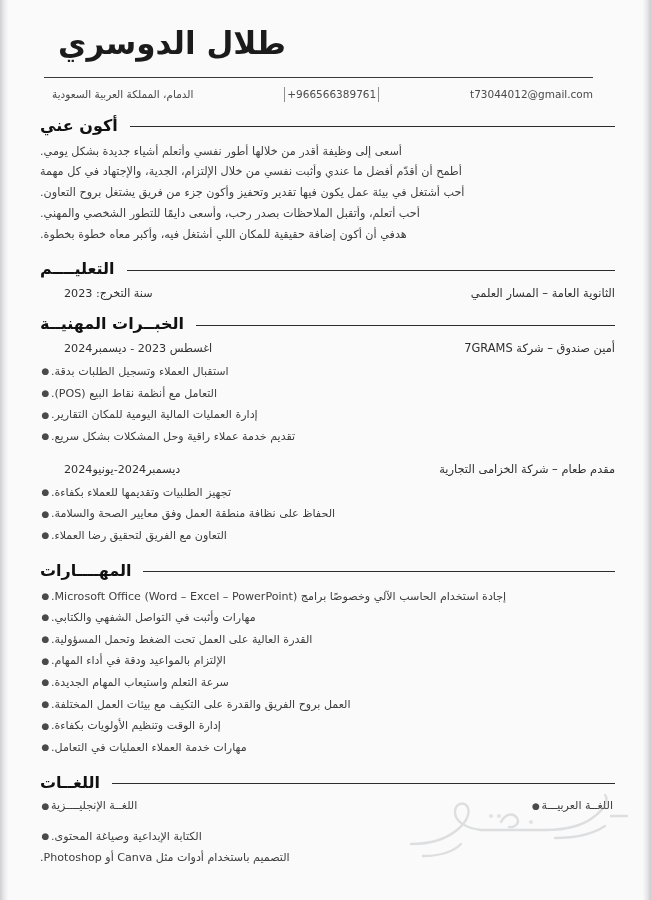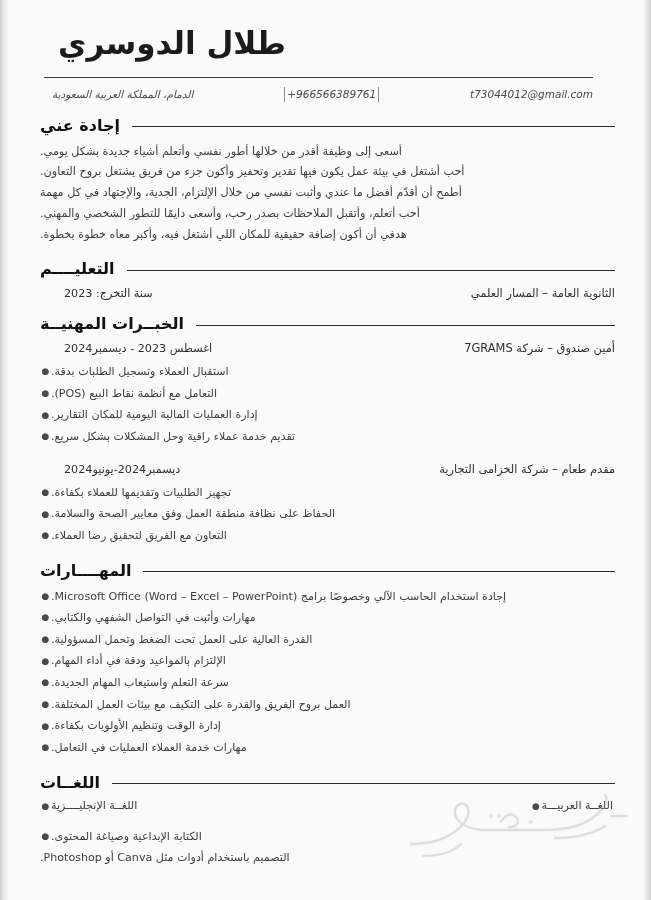--- a/index.html
+++ b/index.html
@@ -77,21 +77,20 @@
     flex-direction: row-reverse;
     justify-content: space-between;
     align-items: center;
     margin: 9px 20px 0 14px;
     font-size: 10.5px;
     color: #4a4a4a;
   }
   .contact-cell {
     white-space: nowrap;
     padding: 0 2px;
-    font-style: italic;
   }
   .contact-cell.ltr { direction: ltr; }
   .contact-sep {
     width: 1px;
     height: 15px;
     background: #8e8e8e;
     flex: 0 0 1px;
   }
   .contact-spacer { flex: 1 1 auto; }
 
@@ -240,26 +239,26 @@
       <div class="contact-sep"></div>
       <div class="contact-cell ltr">+966566389761</div>
       <div class="contact-sep"></div>
       <div class="contact-spacer"></div>
       <div class="contact-cell ltr">t73044012@gmail.com</div>
     </div>
 
     <div class="section">
       <div class="sec-head">
         <div class="rule"></div>
-        <div class="title">إجادة عني</div>
+        <div class="title">أكون عني</div>
       </div>
       <div class="para-block">
         <span class="line">أسعى إلى وظيفة أقدر من خلالها أطور نفسي وأتعلم أشياء جديدة بشكل يومي.</span>
+        <span class="line">أطمح أن أقدّم أفضل ما عندي وأثبت نفسي من خلال الإلتزام، الجدية، والإجتهاد في كل مهمة</span>
         <span class="line">أحب أشتغل في بيئة عمل يكون فيها تقدير وتحفيز وأكون جزء من فريق يشتغل بروح التعاون.</span>
-        <span class="line">أطمح أن أقدّم أفضل ما عندي وأثبت نفسي من خلال الإلتزام، الجدية، والإجتهاد في كل مهمة</span>
         <span class="line">أحب أتعلم، وأتقبل الملاحظات بصدر رحب، وأسعى دايمًا للتطور الشخصي والمهني.</span>
         <span class="line">هدفي أن أكون إضافة حقيقية للمكان اللي أشتغل فيه، وأكبر معاه خطوة بخطوة.</span>
       </div>
     </div>
 
     <div class="section">
       <div class="sec-head">
         <div class="rule"></div>
         <div class="title">التعليــــم</div>
       </div>

